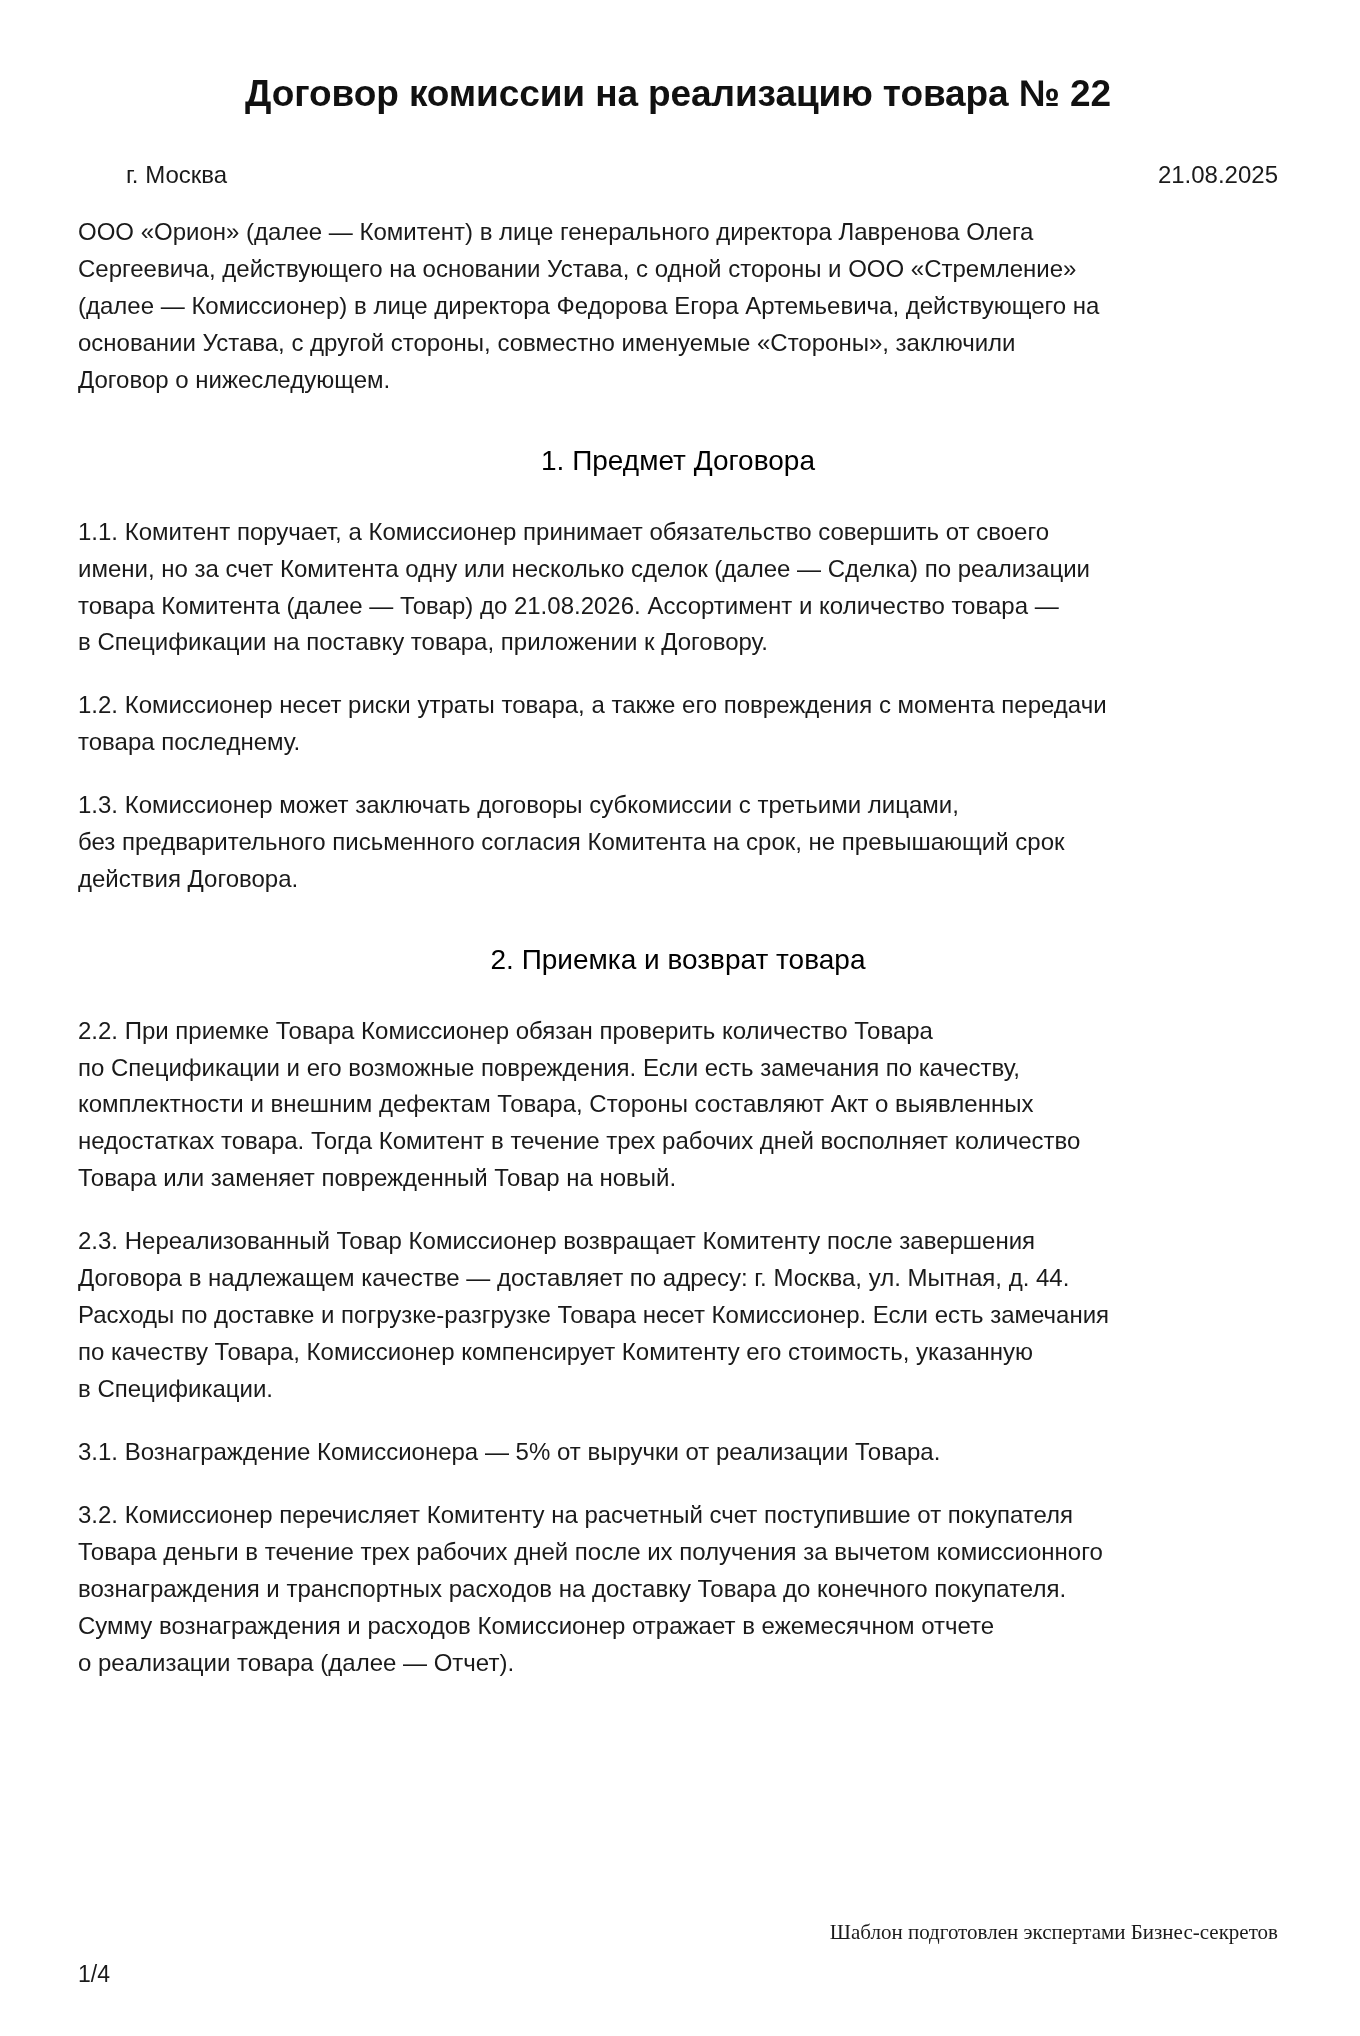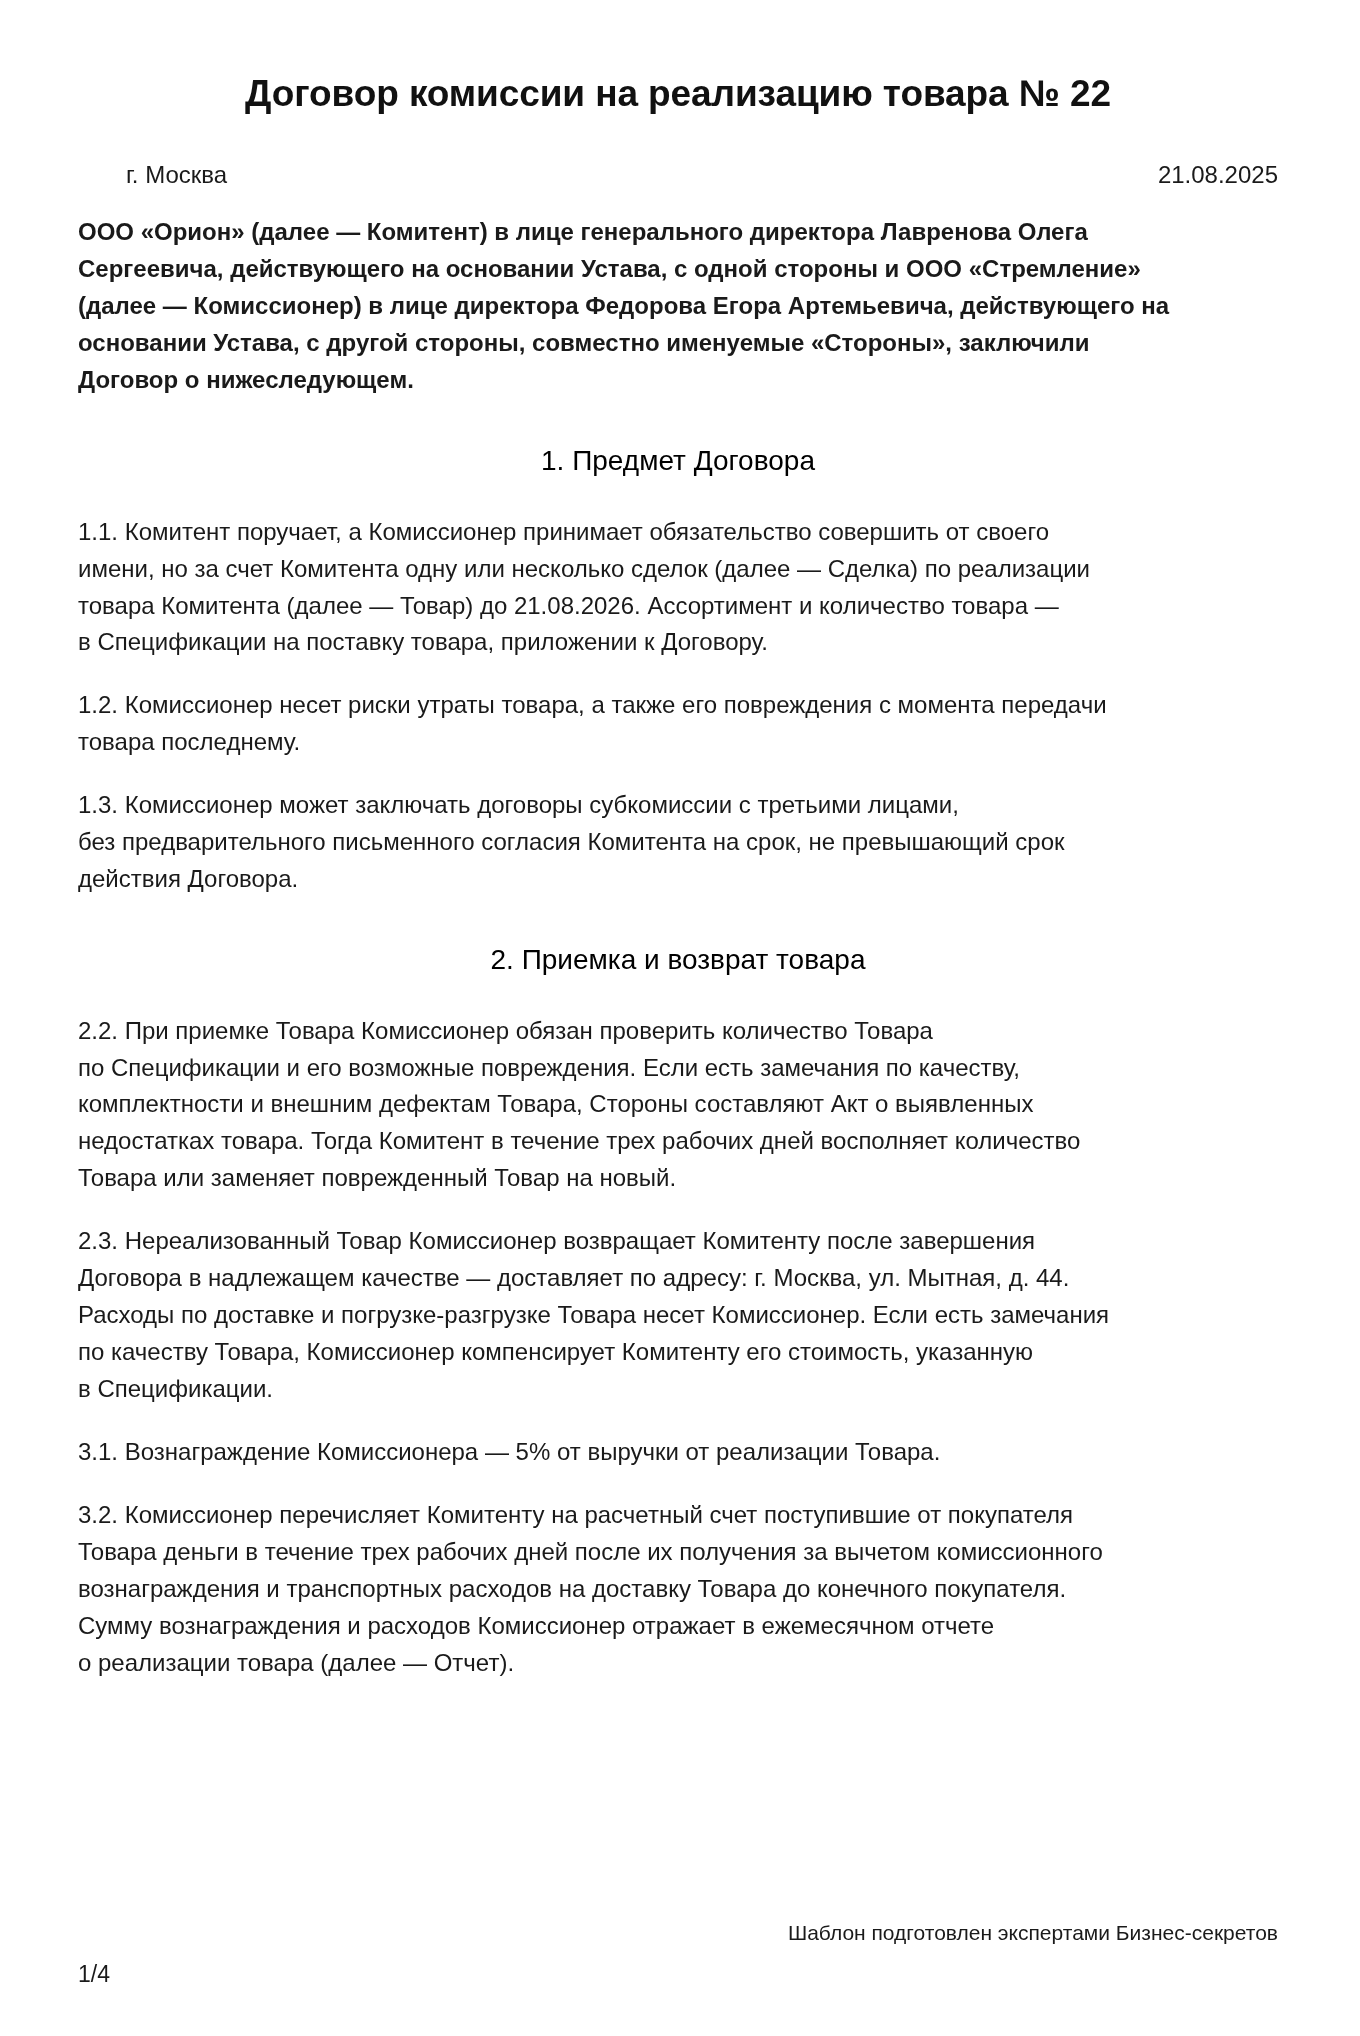--- a/index.html
+++ b/index.html
@@ -54,40 +54,40 @@
     font-size: 24px;
     line-height: 1.54;
     margin: 0;
     padding-top: 26px;
     text-align: left;
     color: #1a1a1a;
     white-space: pre-line;
   }
   p.para.first {
     padding-top: 22px;
-    font-weight: bold;
   }
   h2.section-heading {
     font-size: 28px;
     font-weight: 400;
     text-align: center;
     line-height: 1.3;
     margin: 0;
     padding-top: 44px;
     padding-bottom: 8px;
     color: #000000;
   }
   .footer-note {
     position: absolute;
     right: 82px;
     top: 1918px;
     font-size: 21px;
     line-height: 1.4;
     color: #1a1a1a;
     text-align: right;
+    font-family: Liberation Serif, serif;
   }
   .page-number {
     position: absolute;
     left: 78px;
     top: 1958px;
     font-size: 23px;
     line-height: 1.4;
     color: #1a1a1a;
   }
 </style>

